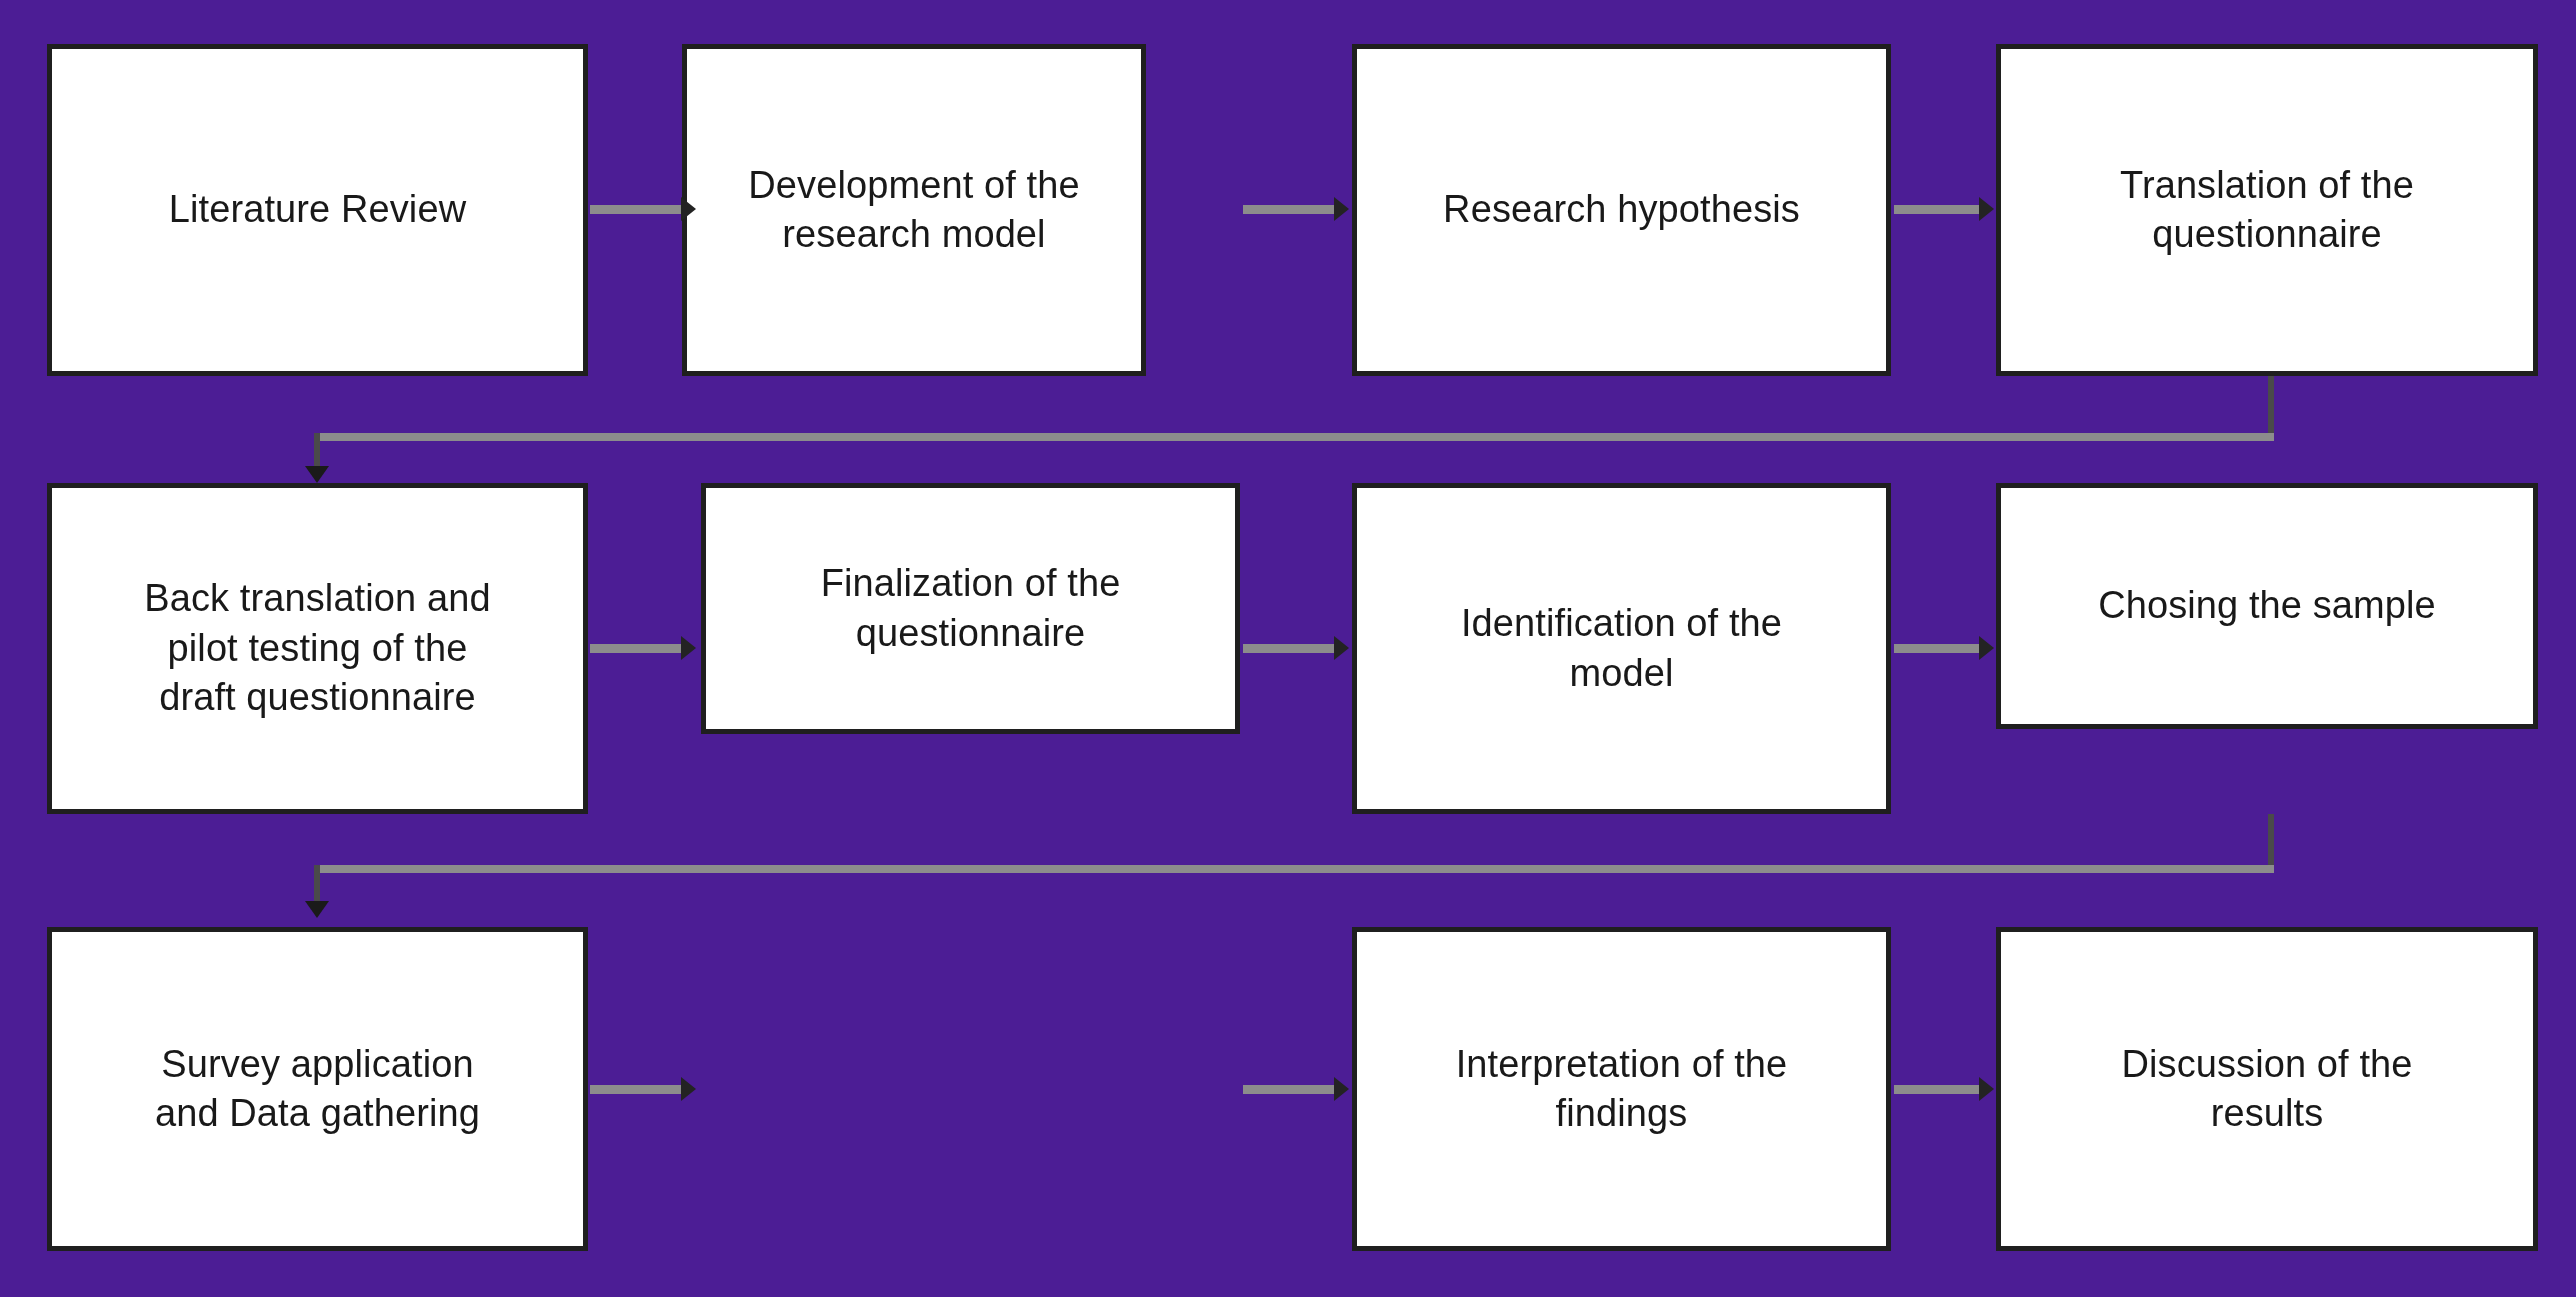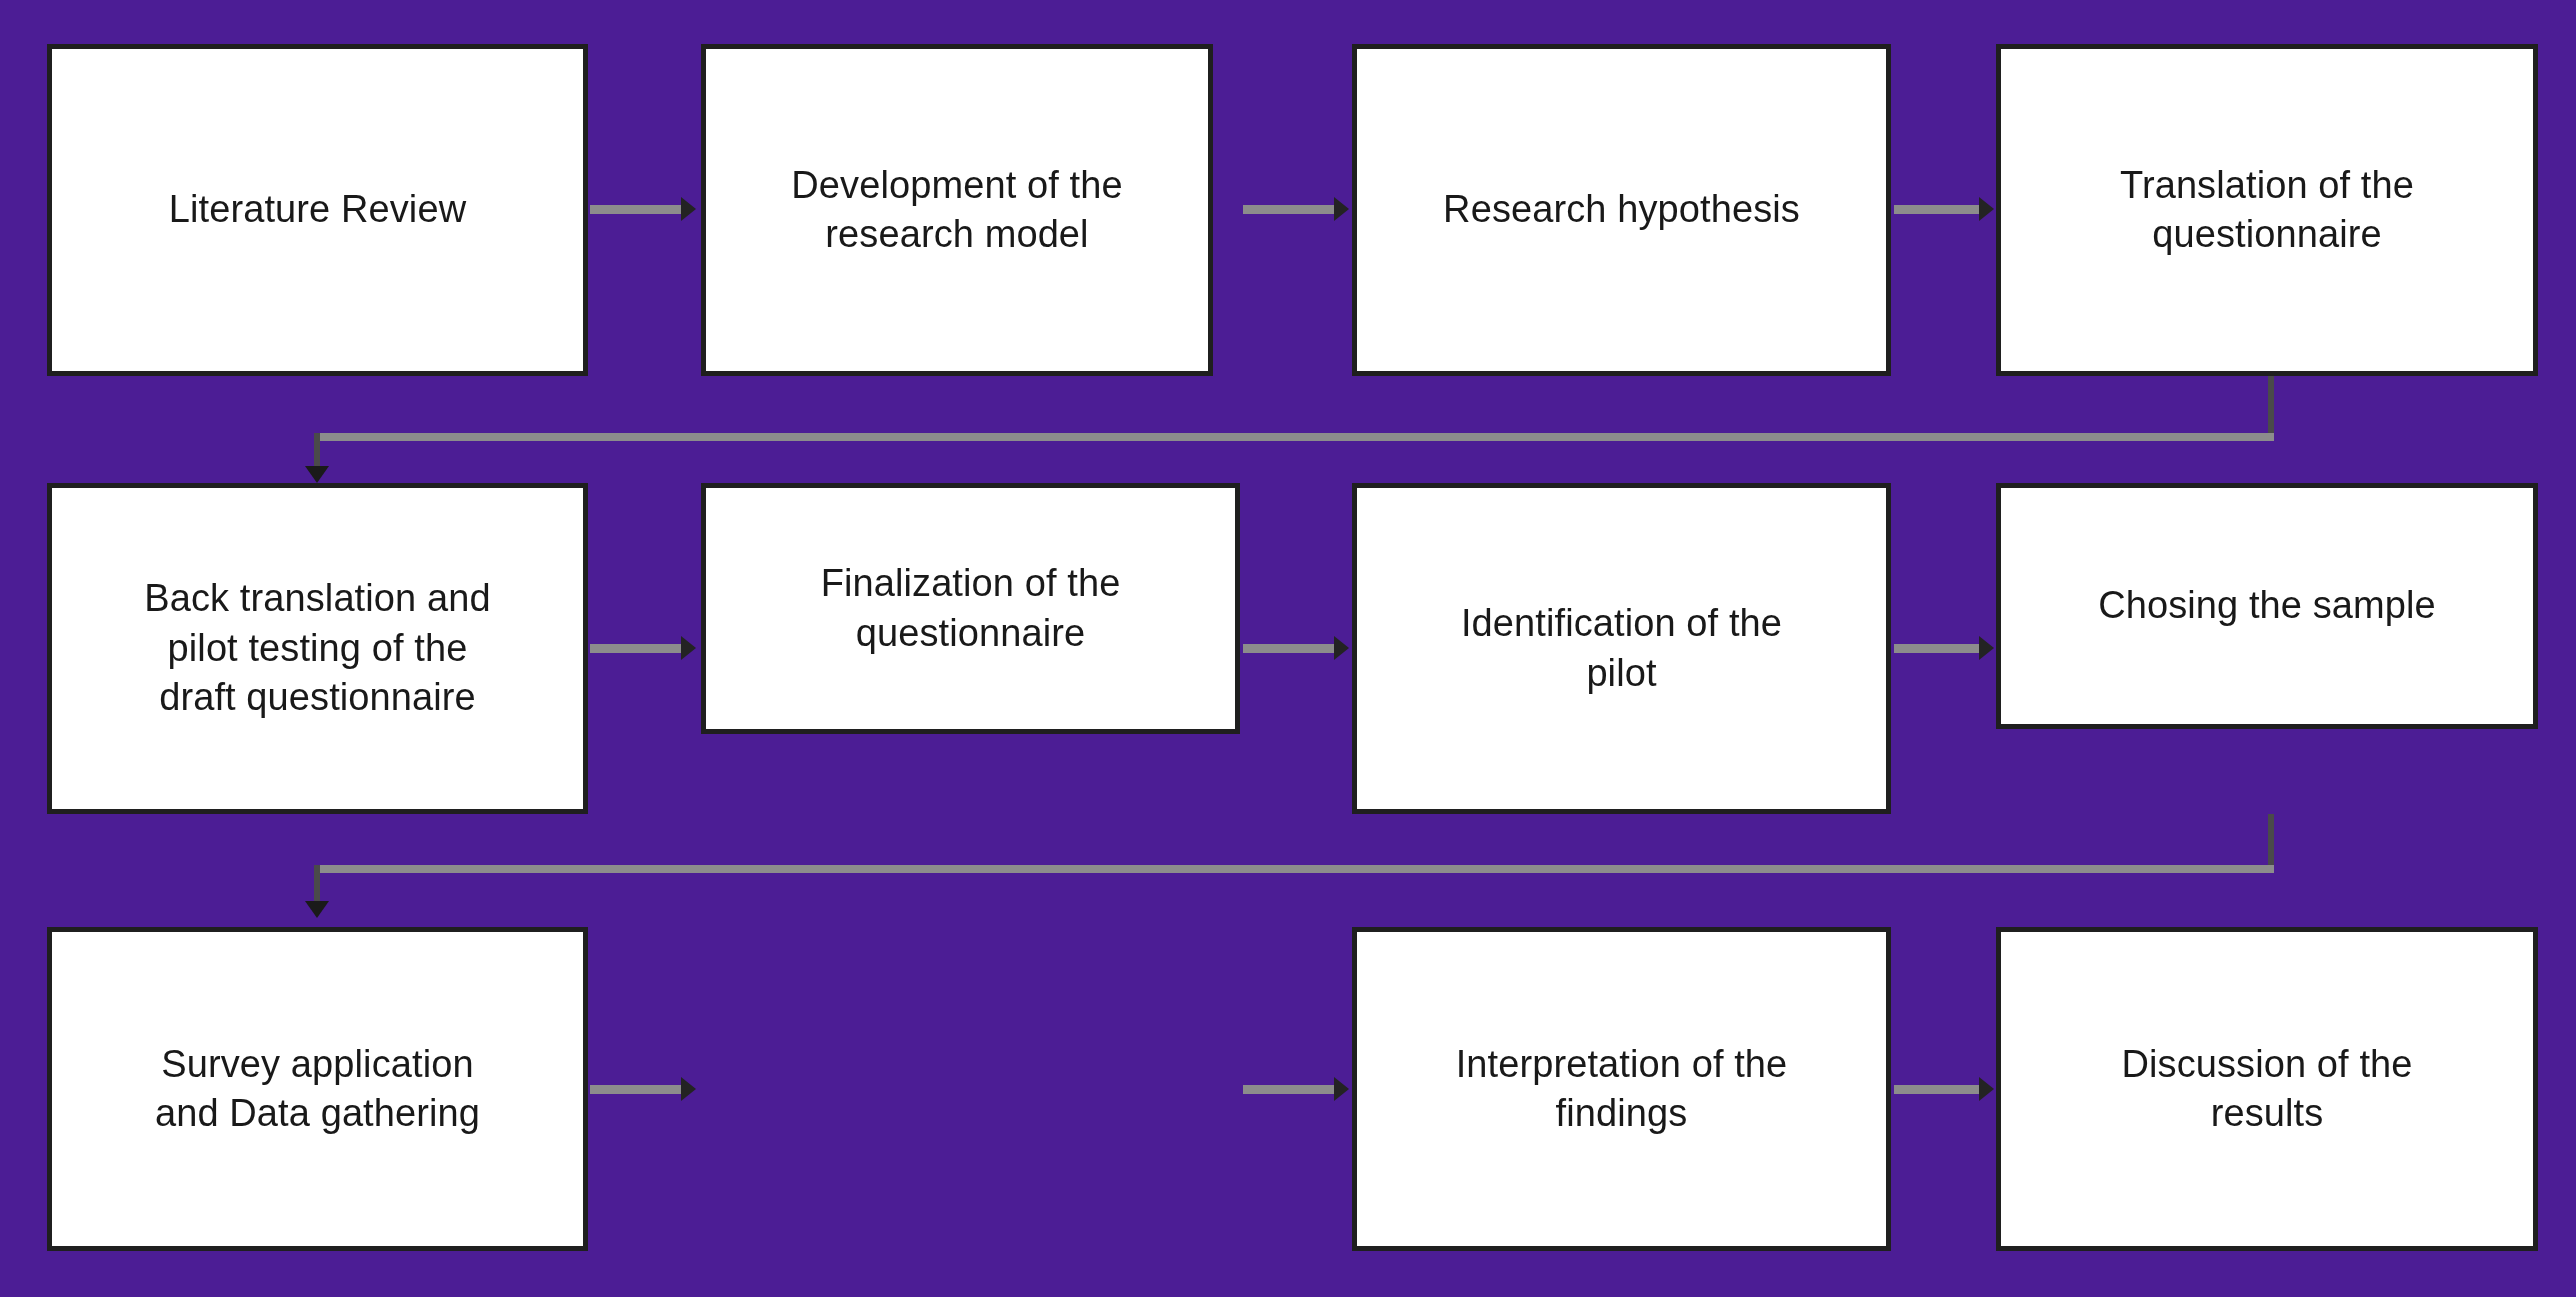--- a/index.html
+++ b/index.html
@@ -87,21 +87,21 @@
 </style>
 </head>
 <body>
 
 <div id="canvas">
 
   <div class="node" style="left:47px; top:44px; width:541px; height:332px;">
     <span class="node-label">Literature Review</span>
   </div>
 
-  <div class="node" style="left:701px; top:44px; width:512px; height:332px;">
+  <div class="node" style="left:682px; top:44px; width:464px; height:332px;">
     <span class="node-label">Development of the
 research model</span>
   </div>
 
   <div class="node" style="left:1352px; top:44px; width:539px; height:332px;">
     <span class="node-label">Research hypothesis</span>
   </div>
 
   <div class="node" style="left:1996px; top:44px; width:542px; height:332px;">
     <span class="node-label">Translation of the
@@ -122,21 +122,21 @@
 draft questionnaire</span>
   </div>
 
   <div class="node" style="left:701px; top:483px; width:539px; height:251px;">
     <span class="node-label">Finalization of the
 questionnaire</span>
   </div>
 
   <div class="node" style="left:1352px; top:483px; width:539px; height:331px;">
     <span class="node-label">Identification of the
-pilot</span>
+model</span>
   </div>
 
   <div class="node" style="left:1996px; top:483px; width:542px; height:246px;">
     <span class="node-label">Chosing the sample</span>
   </div>
 
   <div class="h-arrow" style="left:590px; top:644px; width:92px;"></div>
   <div class="h-arrow" style="left:1243px; top:644px; width:92px;"></div>
   <div class="h-arrow" style="left:1894px; top:644px; width:86px;"></div>
 

